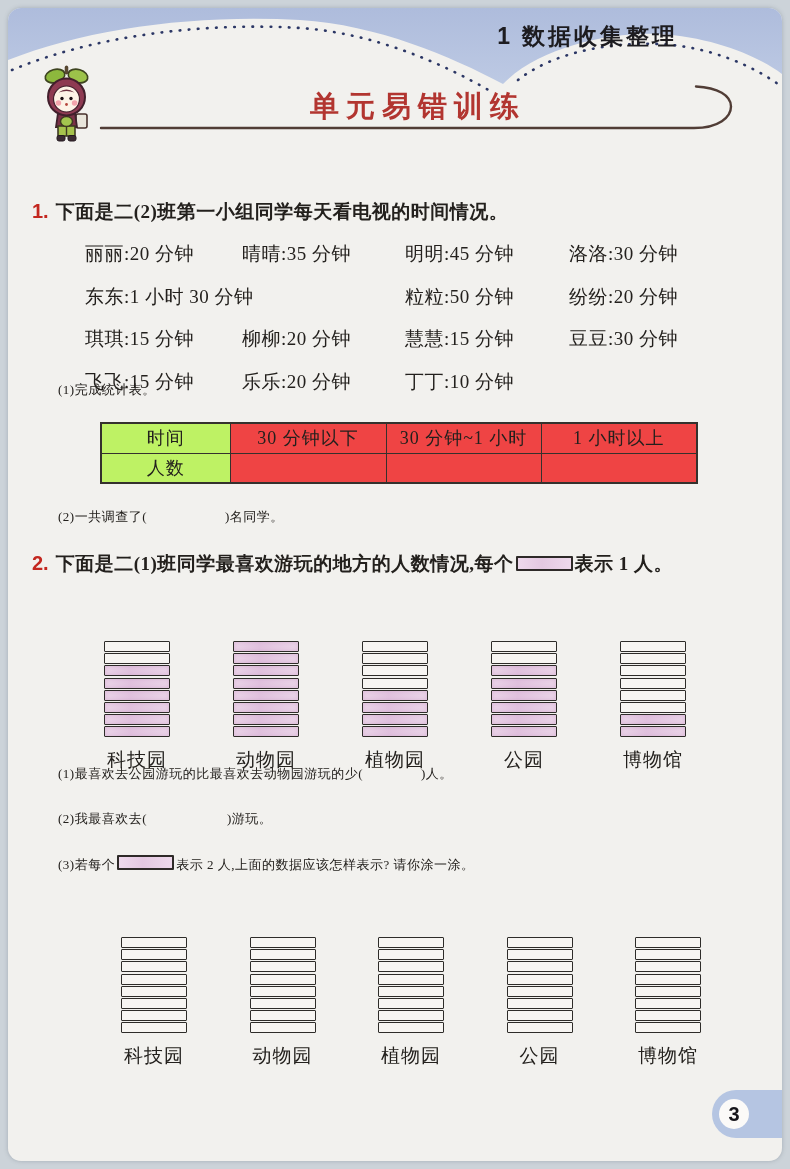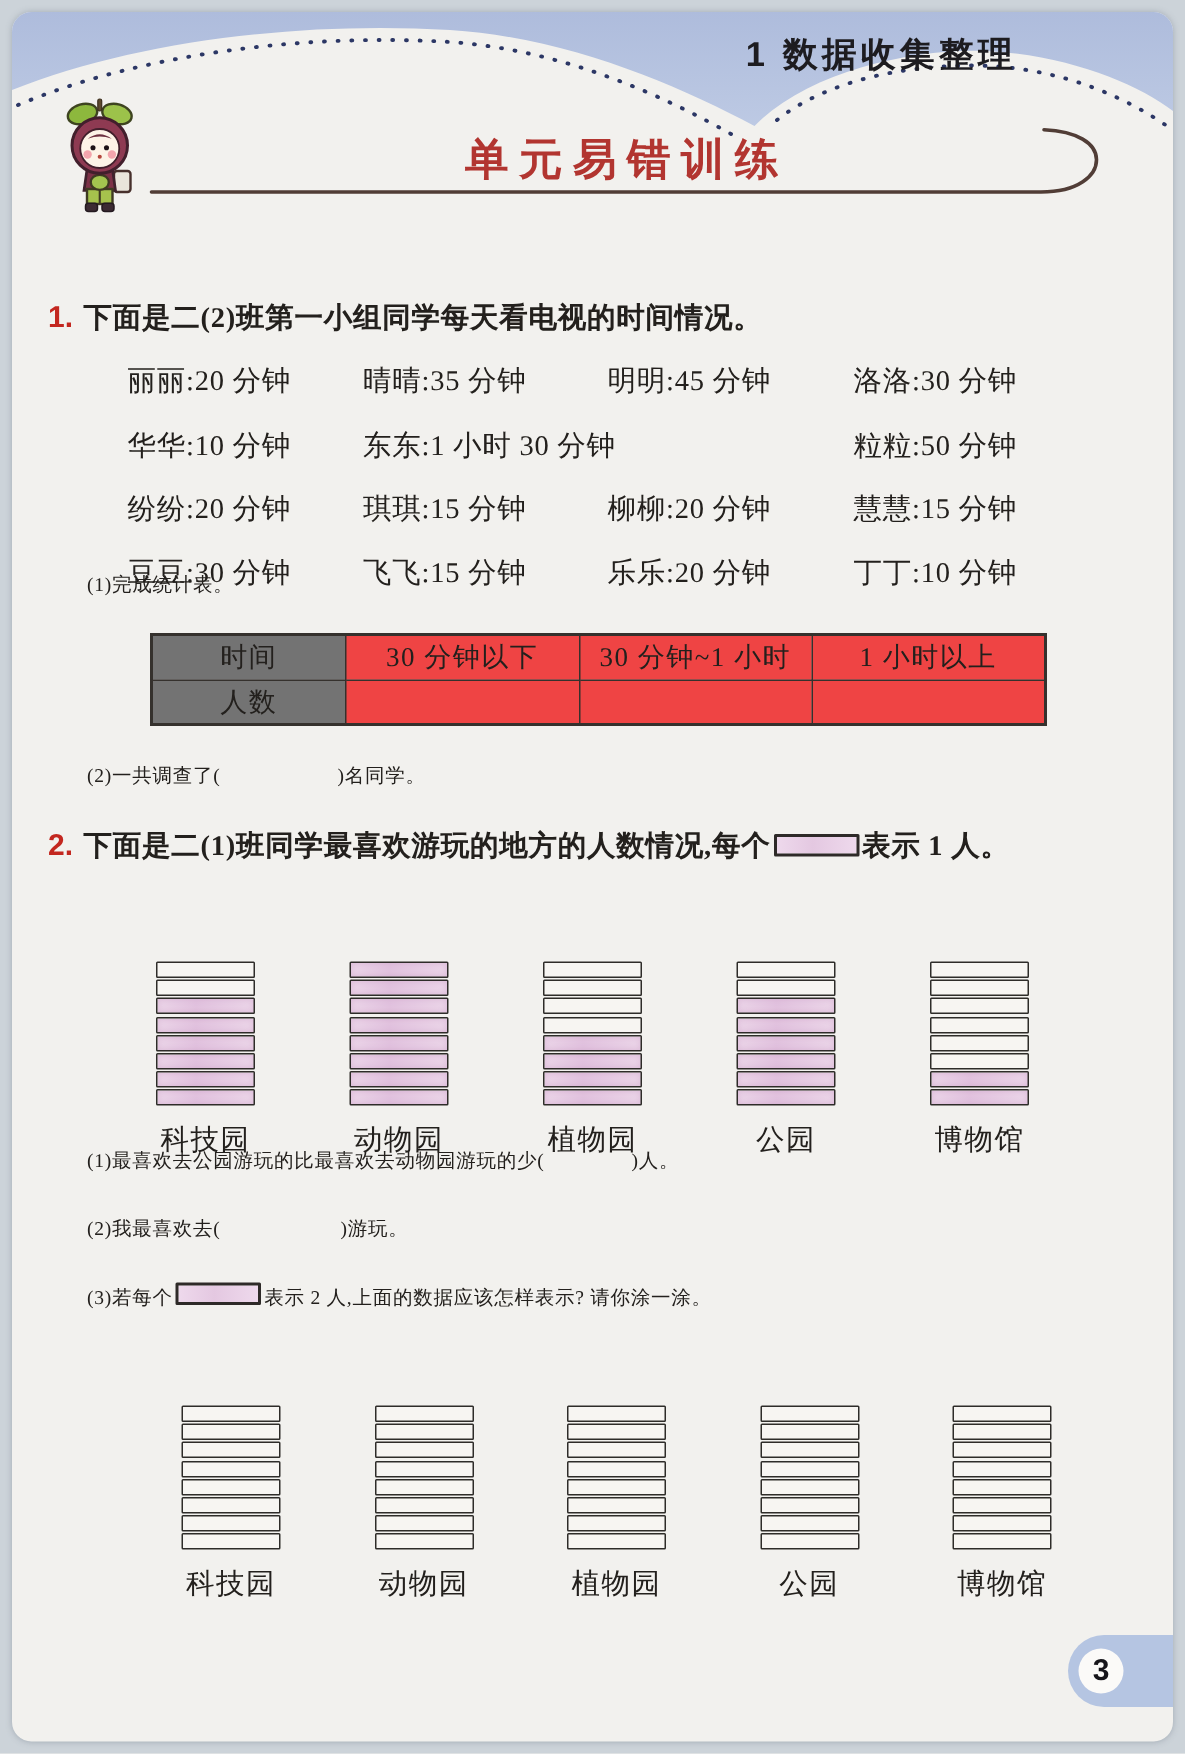--- a/index.html
+++ b/index.html
@@ -61,21 +61,21 @@
   .entries .entry { white-space:nowrap;margin-top:32px; }
   .entries .wide { grid-column:span 2; }
 
   
   .stats { position:absolute; left:92px; top:414px; border-collapse:collapse; table-layout:fixed; }
   .stats td {
     border:1.8px solid #35312d; height:30px; text-align:center;
     font-size:18px; letter-spacing:1px; background:#ef4444;
   }
   .stats { border:2.4px solid #35312d; }
-  .stats td.shade { background:#737373; }
+  .stats td.shade { background:#bef264; }
   .stats col.c1{width:129px;} .stats col.c2{width:156px;} .stats col.c3{width:155px;} .stats col.c4{width:156px;}
 
   
   .chart { position:absolute; display:flex; justify-content:space-between; }
   .chart1 { left:96px; top:585px; width:582px; }
   .chart2 { left:113px; top:881px; width:580px; }
   .pcol { width:66px; display:flex; flex-direction:column; align-items:center;margin-top:48px; }
   .pstack { width:66px; }
   .pcell {
     height:11px; border:1.7px solid #2e2c29; margin-bottom:1.2px;
@@ -152,21 +152,20 @@
 
   <div class="qline" style="left:24px; top:161px;margin-top:30px;">
     <span class="qnum">1.</span><span class="qtext">下面是二(2)班第一小组同学每天看电视的时间情况。</span>
   </div>
 
   <div class="entries">
       <span class="entry">丽丽:20 分钟</span>
       <span class="entry">晴晴:35 分钟</span>
       <span class="entry">明明:45 分钟</span>
       <span class="entry">洛洛:30 分钟</span>
-      <span class="entry">华华:10 分钟</span>
       <span class="entry wide">东东:1 小时 30 分钟</span>
       <span class="entry">粒粒:50 分钟</span>
       <span class="entry">纷纷:20 分钟</span>
       <span class="entry">琪琪:15 分钟</span>
       <span class="entry">柳柳:20 分钟</span>
       <span class="entry">慧慧:15 分钟</span>
       <span class="entry">豆豆:30 分钟</span>
       <span class="entry">飞飞:15 分钟</span>
       <span class="entry">乐乐:20 分钟</span>
       <span class="entry">丁丁:10 分钟</span>

